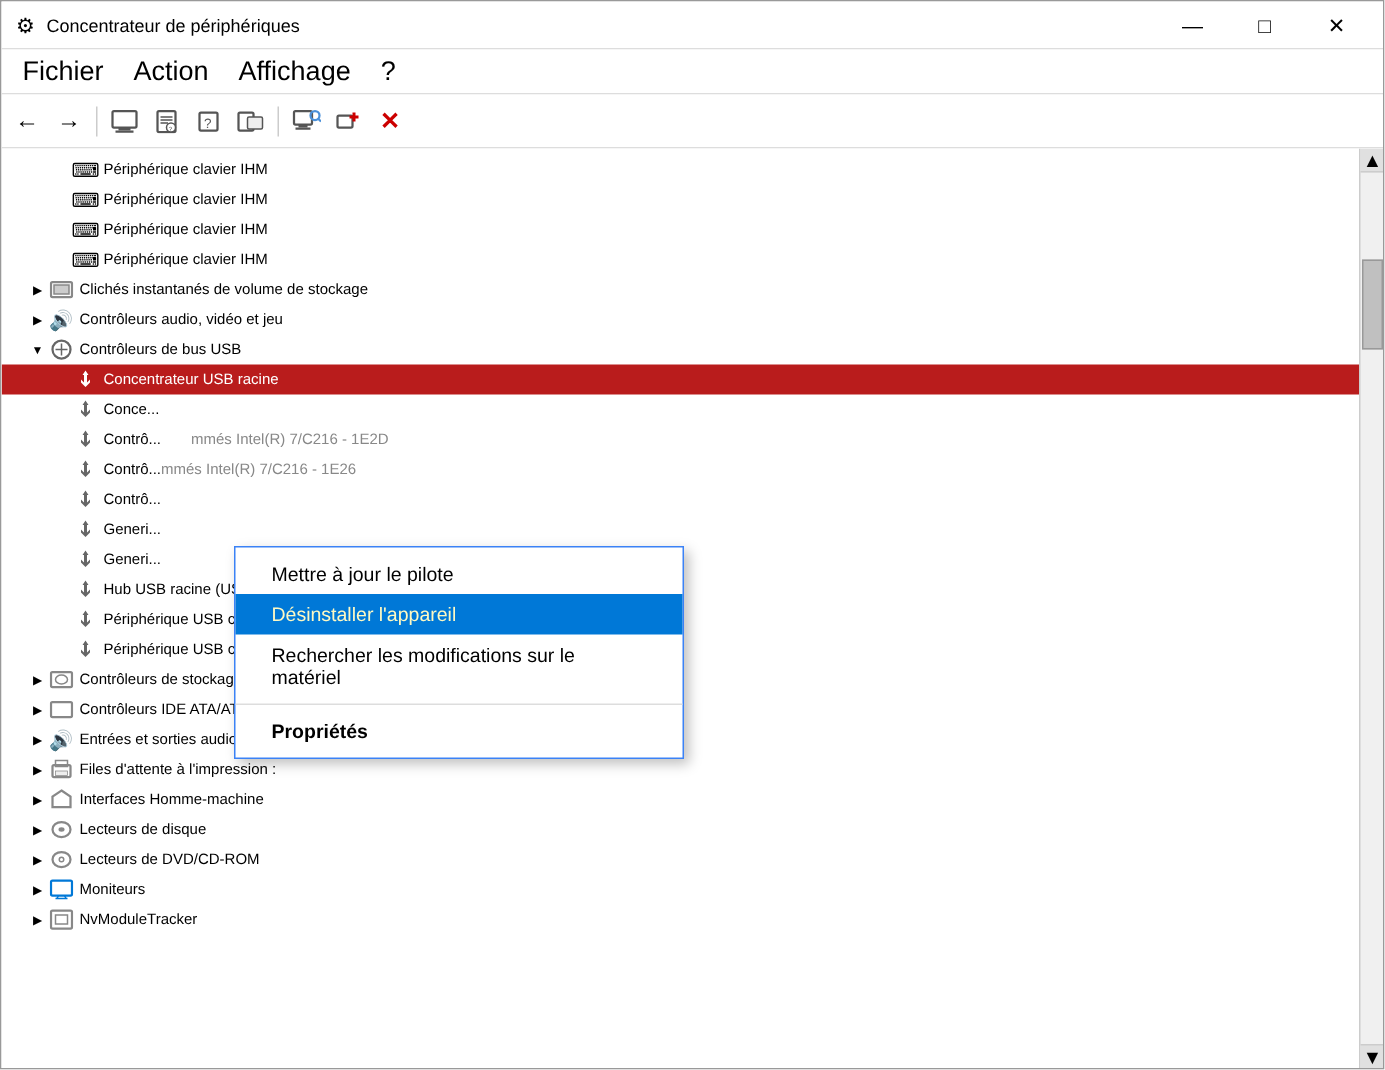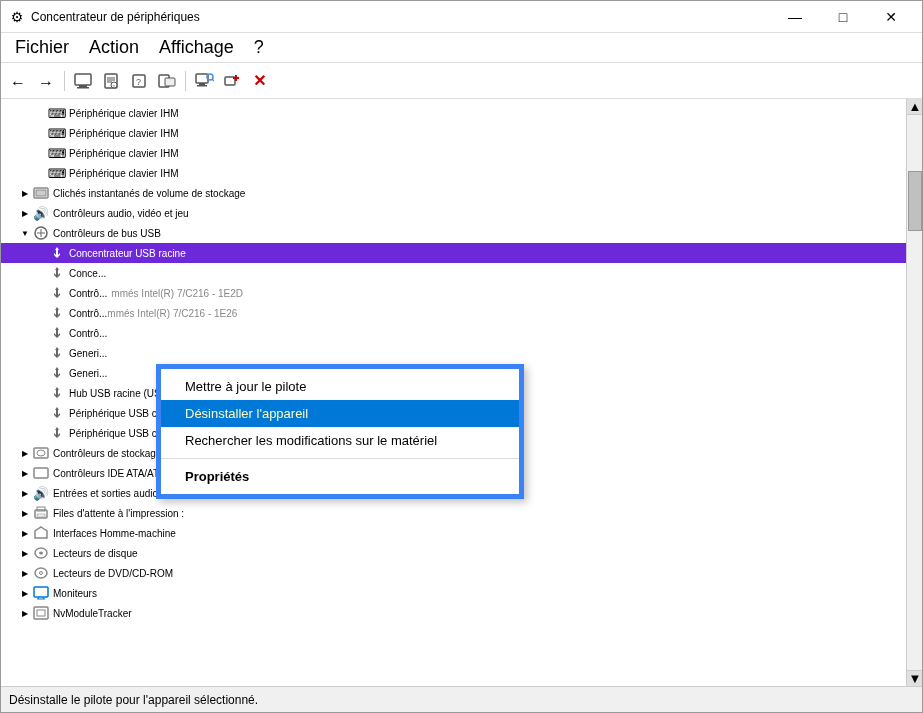--- a/index.html
+++ b/index.html
@@ -131,21 +131,21 @@
 
     .tree-item {
       display: flex;
       align-items: center;
       height: 20px;
       padding-right: 8px;
       cursor: pointer;
       white-space: nowrap;
       user-select: none;
     }
-    .tree-item.context-selected { background: #6d28d9; color: #fff; align-items: center; }
+    .tree-item.context-selected { background: #b91c1c; color: #fff; align-items: center; }
 
     .tree-indent {
       display: inline-block;
       width: 16px;
       flex-shrink: 0;
     }
 
     .expand-btn {
       width: 16px;
       height: 16px;
@@ -177,24 +177,24 @@
       background: #f0f0f0;
       border-left: 1px solid #ccc;
       display: flex;
       flex-direction: column;
     }
 
     
     .context-menu {
       position: absolute;
       background: #ffffff;
-      border: 5px solid #3b82f6;
+      border: 1px solid #3b82f6;
       box-shadow: 3px 3px 8px rgba(0,0,0,0.25);
       z-index: 1000;
-      width: 368px;
+      width: 300px;
       padding: 4px 0;
     }
 
     .ctx-item {
       padding: 6px 24px;
       cursor: pointer;
       font-size: 13px;
     }
     .ctx-item.highlighted {
       background: #0078d7;
@@ -391,21 +391,21 @@
       <div class="tree-item">
         <span class="tree-indent"></span>
         <span class="tree-indent"></span>
         <span class="expand-btn"></span>
         <span class="tree-icon">
           <svg width="14" height="14" viewBox="0 0 14 14">
               <path d="M7 1 L9 4 L8 4 L8 9 L10 7 L10 9 L7 12 L4 9 L4 7 L6 9 L6 4 L5 4 Z" fill="#666"></path>
             </svg>
         </span>
         <span class="tree-label">Contrô...</span>
-        <span class="tree-label" style="color:#888; margin-left:4px;">mmés Intel(R) 7/C216 - 1E2D</span>
+        <span class="tree-label" style="color:#888; margin-left:20px;">mmés Intel(R) 7/C216 - 1E2D</span>
       </div>
 
       <div class="tree-item">
         <span class="tree-indent"></span>
         <span class="tree-indent"></span>
         <span class="expand-btn"></span>
         <span class="tree-icon">
           <svg width="14" height="14" viewBox="0 0 14 14">
               <path d="M7 1 L9 4 L8 4 L8 9 L10 7 L10 9 L7 12 L4 9 L4 7 L6 9 L6 4 L5 4 Z" fill="#666"></path>
             </svg>
@@ -603,17 +603,14 @@
     <div class="context-menu" style="top: 265px; left: 155px;">
       <div class="ctx-item">Mettre à jour le pilote</div>
       <div class="ctx-item highlighted">Désinstaller l'appareil</div>
       <div class="ctx-item">Rechercher les modifications sur le matériel</div>
       <div class="ctx-sep"></div>
       <div class="ctx-item bold">Propriétés</div>
     </div>
 
   </div>
 
-  <div class="status-bar">
-    <span>Désinstalle le pilote pour l'appareil sélectionné.</span>
-  </div>
 
 </div>
 
 </body></html>

